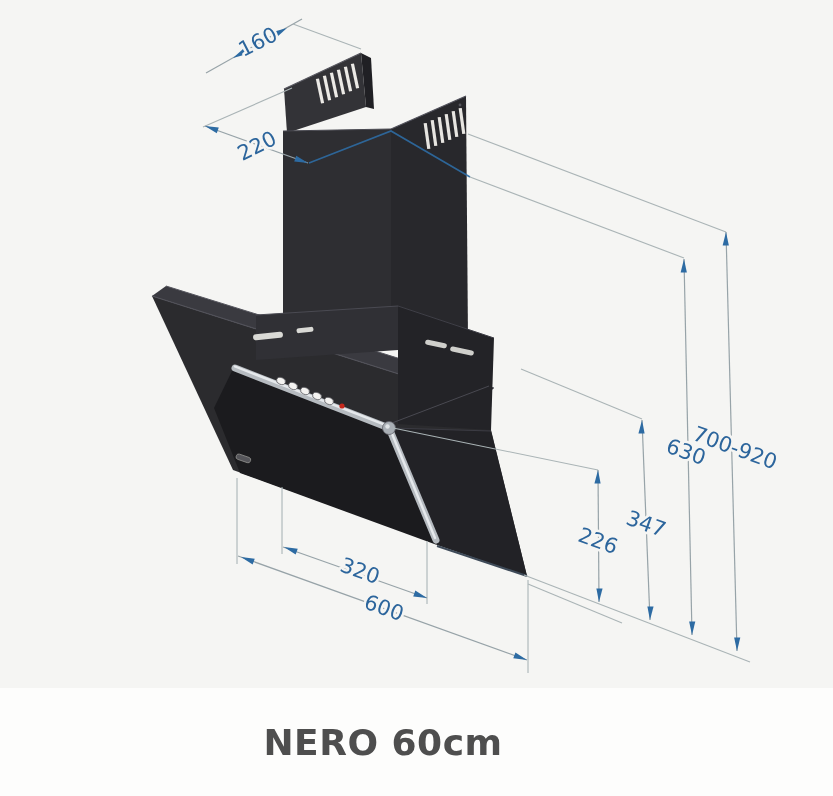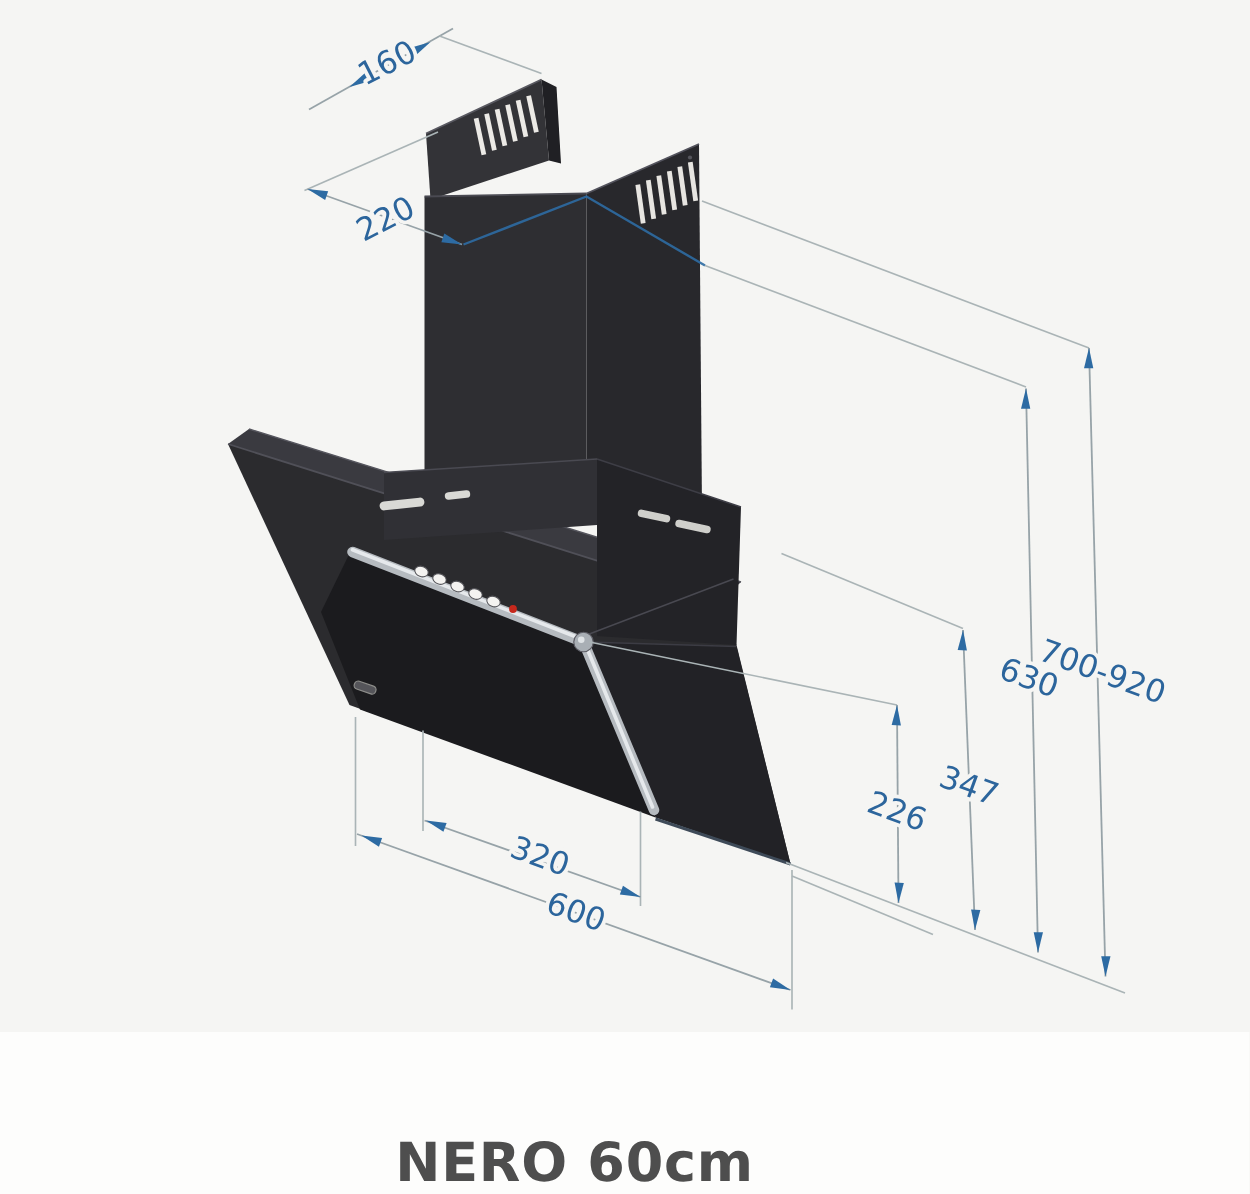--- a/index.html
+++ b/index.html
@@ -9,21 +9,21 @@
   html,body{margin:0;padding:0;}
   body{width:833px;height:796px;background:var(--bg);font-family:"DejaVu Sans","Liberation Sans",sans-serif;overflow:hidden;}
   .stage{position:relative;width:833px;height:796px;}
   .white-band{position:absolute;left:0;top:688px;width:833px;height:108px;background:var(--bg-bottom);}
   svg{position:absolute;left:0;top:0;}
   .dim-label{fill:var(--text-blue);font-size:21px;font-family:"DejaVu Sans","Liberation Sans",sans-serif;
     text-anchor:middle;paint-order:stroke;stroke:var(--bg);stroke-width:5px;stroke-linejoin:round;}
   .dim-line{stroke:var(--line);stroke-width:1.2;fill:none;}
   .ext-line{stroke:var(--line-light);stroke-width:1.1;fill:none;}
   .arrow{fill:var(--blue);stroke:none;}
-  .title{position:absolute;left:0;top:755px;width:766px;text-align:center;
+  .title{position:absolute;left:0;top:722px;width:766px;text-align:center;
     font-size:36px;font-weight:bold;color:var(--title);letter-spacing:.5px;}
 </style>
 </head>
 <body>
 
 <div class="stage">
   <div class="white-band"></div>
 
   <svg width="833" height="796" viewBox="0 0 833 796">
 

